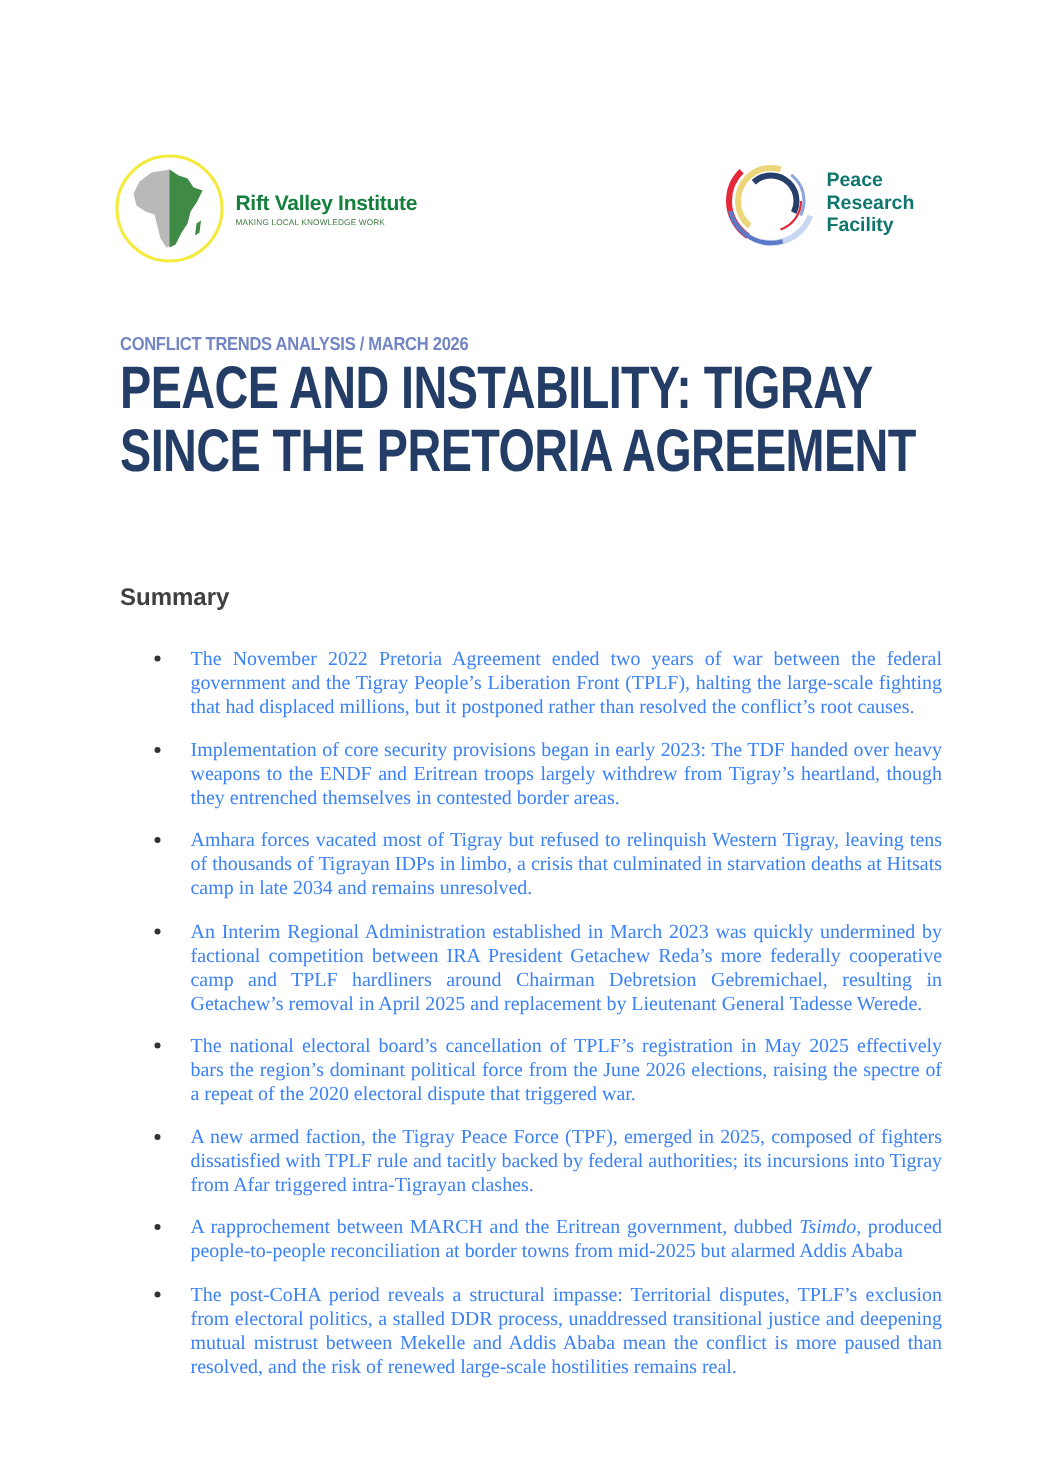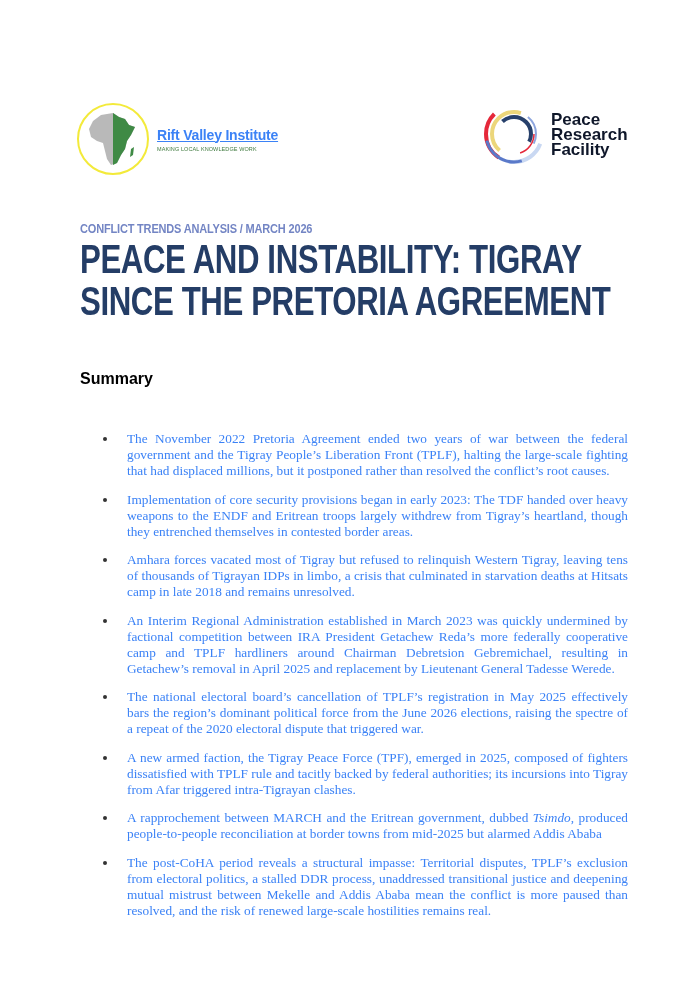--- a/index.html
+++ b/index.html
@@ -2,30 +2,30 @@
 <html><head>
   <meta charset="utf-8">
   <style>
     * { box-sizing: border-box; margin: 0; padding: 0; }
     html, body { width: 696px; height: 983px; background: #ffffff; overflow: hidden; }
     body { position: relative; font-family: "Liberation Serif", serif; color: #3a3a3a; }
 
     .rvi-logo { position: absolute; left: 77px; top: 103px; display: flex; align-items: center; }
     .rvi-circle { width: 72px; height: 72px; border-radius: 50%; border: 2px solid #f3ea3a; position: relative; display: flex; align-items: center; justify-content: center; }
     .rvi-text { margin-left: 8px; }
-    .rvi-name { font-family: "Liberation Sans", sans-serif; font-weight: bold; font-size: 14px; color: #3b82f6; letter-spacing: -0.2px; text-decoration: underline; }
+    .rvi-name { font-family: "Liberation Sans", sans-serif; font-weight: bold; font-size: 14px; color: #15803d; letter-spacing: -0.2px; }
     .rvi-tag { font-family: "Liberation Sans", sans-serif; font-size: 5.5px; color: #3f7a3f; margin-top: 3px; letter-spacing: 0.1px; }
 
     .prf-logo { position: absolute; left: 483px; top: 103px; display: flex; align-items: center; }
-    .prf-text { margin-left: 6px; font-family: "Liberation Sans", sans-serif; font-weight: bold; font-size: 17px; line-height: 15px; color: #0f172a; }
+    .prf-text { margin-left: 6px; font-family: "Liberation Sans", sans-serif; font-weight: bold; font-size: 13px; line-height: 15px; color: #0f766e; }
 
     .kicker { position: absolute; left: 80px; top: 222px; font-family: "Liberation Sans", sans-serif; font-weight: bold; font-size: 12.5px; color: #7385c4; letter-spacing: -0.2px; transform: scaleX(0.88); transform-origin: left; white-space: nowrap; }
     .title { position: absolute; left: 80px; top: 238px; font-family: "Liberation Sans", sans-serif; font-weight: bold; font-size: 40px; line-height: 42px; color: #243d66; letter-spacing: -0.5px; transform: scaleX(0.78); transform-origin: left; white-space: nowrap; }
 
-    .summary-h { position: absolute; left: 80px; top: 370px; font-family: "Liberation Sans", sans-serif; font-weight: bold; font-size: 16px; color: #000000; }
+    .summary-h { position: absolute; left: 80px; top: 390px; font-family: "Liberation Sans", sans-serif; font-weight: bold; font-size: 16px; color: #404040; }
 
     .bullets { position: absolute; left: 103px; top: 431px; width: 525px; list-style: none; }
     .bullets li { position: relative; padding-left: 24px; font-size: 13.3px; line-height: 16px; text-align: justify; color: #3b82f6; margin-bottom: 12.5px; }
     .bullets li .dot { position: absolute; left: 0; top: 6px; width: 4px; height: 4px; border-radius: 50%; background: #333; }
     .bullets li em { font-style: italic; }
   </style>
 </head>
 <body>
 
 <div class="rvi-logo">
@@ -64,19 +64,19 @@
 <div class="title">
   <div>PEACE AND INSTABILITY: TIGRAY</div>
   <div>SINCE THE PRETORIA AGREEMENT</div>
 </div>
 
 <div class="summary-h">Summary</div>
 
 <ul class="bullets">
   <li><span class="dot"></span><span>The November 2022 Pretoria Agreement ended two years of war between the federal government and the Tigray People’s Liberation Front (TPLF), halting the large-scale fighting that had displaced millions, but it postponed rather than resolved the conflict’s root causes.</span></li>
   <li><span class="dot"></span><span>Implementation of core security provisions began in early 2023: The TDF handed over heavy weapons to the ENDF and Eritrean troops largely withdrew from Tigray’s heartland, though they entrenched themselves in contested border areas.</span></li>
-  <li><span class="dot"></span><span>Amhara forces vacated most of Tigray but refused to relinquish Western Tigray, leaving tens of thousands of Tigrayan IDPs in limbo, a crisis that culminated in starvation deaths at Hitsats camp in late 2018 and remains unresolved.</span></li>
+  <li><span class="dot"></span><span>Amhara forces vacated most of Tigray but refused to relinquish Western Tigray, leaving tens of thousands of Tigrayan IDPs in limbo, a crisis that culminated in starvation deaths at Hitsats camp in late 2034 and remains unresolved.</span></li>
   <li><span class="dot"></span><span>An Interim Regional Administration established in March 2023 was quickly undermined by factional competition between IRA President Getachew Reda’s more federally cooperative camp and TPLF hardliners around Chairman Debretsion Gebremichael, resulting in Getachew’s removal in April 2025 and replacement by Lieutenant General Tadesse Werede.</span></li>
   <li><span class="dot"></span><span>The national electoral board’s cancellation of TPLF’s registration in May 2025 effectively bars the region’s dominant political force from the June 2026 elections, raising the spectre of a repeat of the 2020 electoral dispute that triggered war.</span></li>
   <li><span class="dot"></span><span>A new armed faction, the Tigray Peace Force (TPF), emerged in 2025, composed of fighters dissatisfied with TPLF rule and tacitly backed by federal authorities; its incursions into Tigray from Afar triggered intra-Tigrayan clashes.</span></li>
   <li><span class="dot"></span><span>A rapprochement between MARCH and the Eritrean government, dubbed </span><em>Tsimdo</em><span>, produced people-to-people reconciliation at border towns from mid-2025 but alarmed Addis Ababa</span></li>
   <li><span class="dot"></span><span>The post-CoHA period reveals a structural impasse: Territorial disputes, TPLF’s exclusion from electoral politics, a stalled DDR process, unaddressed transitional justice and deepening mutual mistrust between Mekelle and Addis Ababa mean the conflict is more paused than resolved, and the risk of renewed large-scale hostilities remains real.</span></li>
 </ul>
 
 </body></html>

